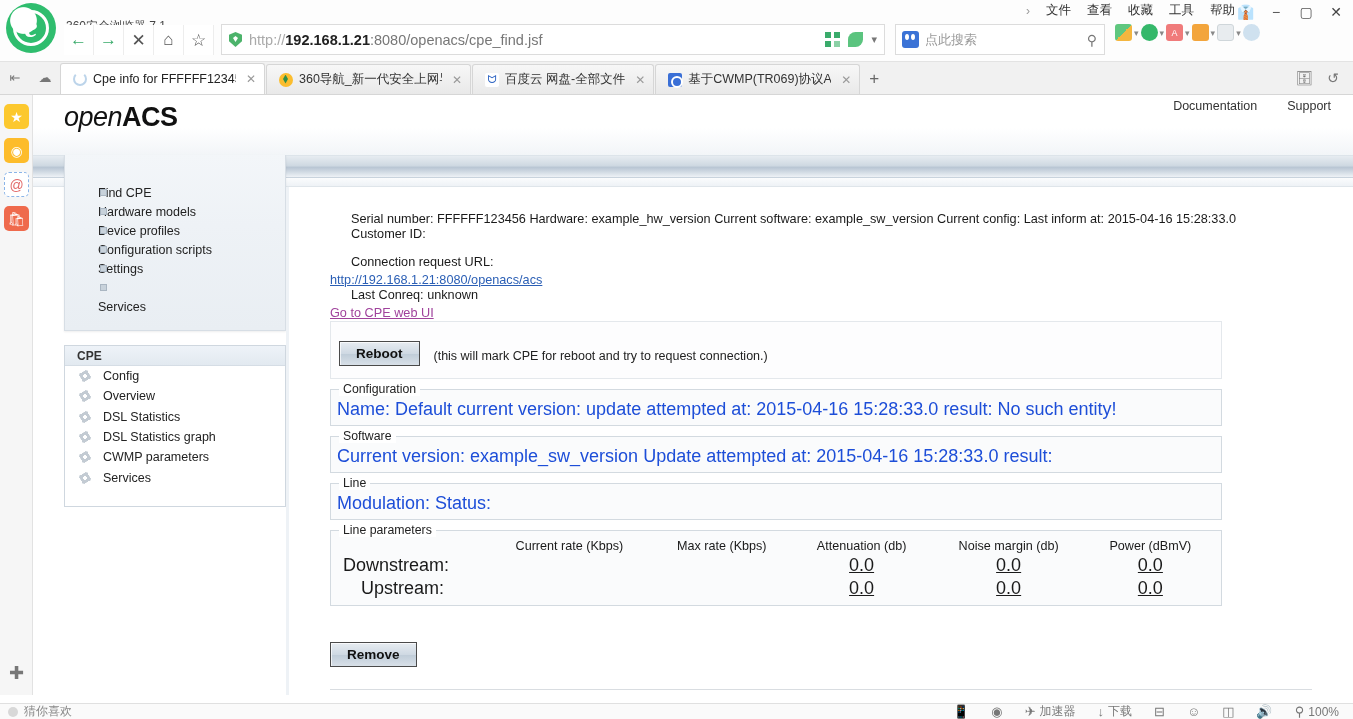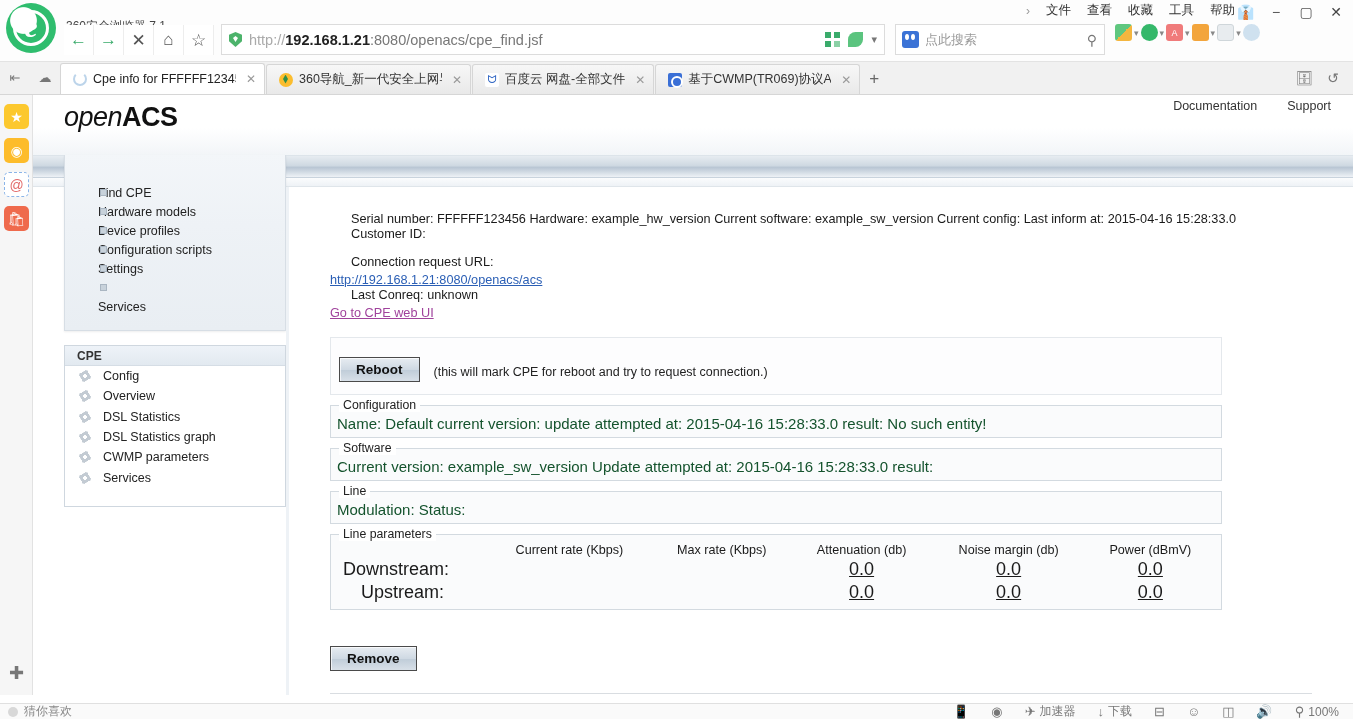--- a/index.html
+++ b/index.html
@@ -279,25 +279,25 @@
   .btnhint{ font-size:12.5px; color:#222; margin-left:14px; padding-bottom:3px; }
 
   .field{
     border:1px solid #d3dae0; background:#fafbfc;
     margin-top:10px; padding:3px 6px 5px 6px; position:relative;
   }
   .field > .legend{
     position:absolute; left:8px; top:-8px; background:#ffffff;
     padding:0 4px; font-size:12.3px; color:#222;
   }
-  .field .fline{ font-size:15px; color:#14532d; margin-top:6px; white-space:nowrap;}
+  .field .fline{ font-size:18px; color:#1d4ed8; margin-top:6px; white-space:nowrap;}
 
   .rebootbox{
     border:1px solid #e4e8ec; background:#fdfdfe; padding:8px 8px 12px 8px;
-    position:relative; margin-top:16px;
+    position:relative; margin-top:0;
   }
 
   table.lp{ border-collapse: collapse; width: 100%; margin-top:4px; }
   table.lp th{
     font-size:12.6px; font-weight: normal; color:#1a1a1a;
     text-align:center; padding:1px 6px; white-space:nowrap;
   }
   table.lp td{
     font-size:18px; color:#1a1a1a; padding:1px 6px; white-space:nowrap;
   }

